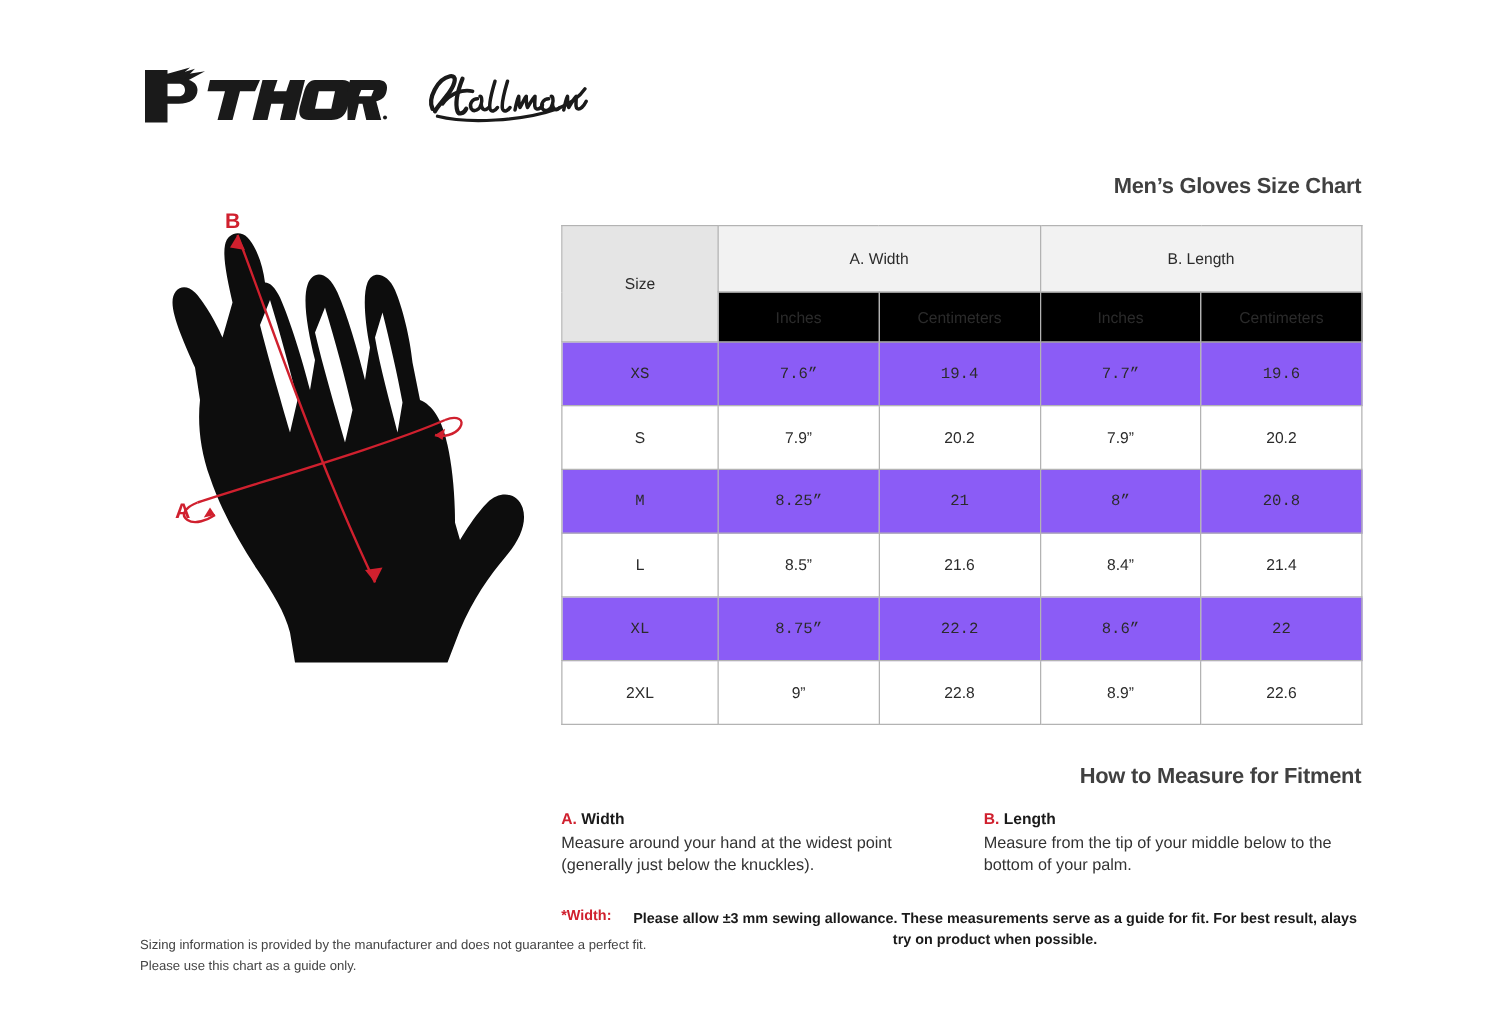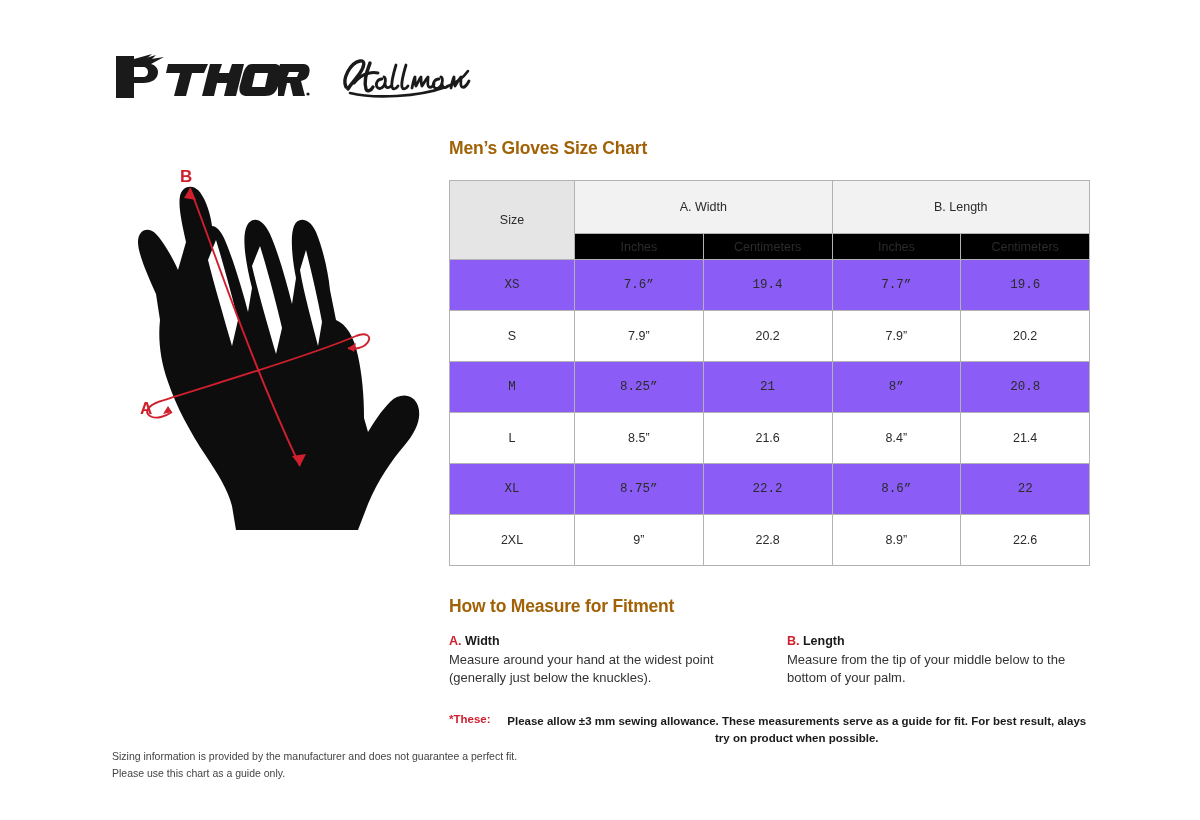--- a/index.html
+++ b/index.html
@@ -18,21 +18,21 @@
   #hallman-logo { display: flex; align-items: center; }
 
   
   #hand-figure { position: absolute; left: 120px; top: 160px; width: 320px; height: 390px; }
 
   
   #content { position: absolute; left: 449px; top: 138px; width: 640px; }
 
   .section-title {
     font-size: 17.5px; font-weight: bold; letter-spacing: -0.2px;
-    color: #a16207; line-height: 1.2;
+    color: #404040; line-height: 1.2; text-align: right;
   }
 
   
   #size-table {
     margin-top: 21px;
     width: 640px;
     border-collapse: collapse;
     table-layout: fixed;
   }
   #size-table td, #size-table th {
@@ -58,21 +58,21 @@
     font-weight: bold;
     font-size: 13.5px;
     color: #1a1a1a;
     height: 53px;
   }
   th.unit-head {
     background: #000000;
     color: #ffffff;
     font-weight: bold;
     font-size: 11.5px;
-    height: 26px;
+    height: 40px;
     border-color: #000000;
     border-left: 1px solid #ffffff;
     border-right: 1px solid #ffffff;
   }
   tbody tr { height: 51px; }
   tbody tr.shade td { background: #8b5cf6; font-family: Liberation Mono, monospace; }
   tbody tr.plain td { background: #ffffff; }
   td.size-cell { font-weight: bold; font-size: 13px; color: #1a1a1a; }
 
   
@@ -291,21 +291,21 @@
           <div class="measure-head">
             <span class="mk">B.</span>
             <span>Length</span>
           </div>
           <div class="measure-body">Measure from the tip of your middle below to the bottom of your palm.</div>
         </div>
       </div>
     </div>
 
     <div id="note-row">
-      <div id="note-label">*These:</div>
+      <div id="note-label">*Width:</div>
       <div id="note-text">Please allow ±3 mm sewing allowance. These measurements serve as a guide for fit. For best result, alays try on product when possible.</div>
     </div>
   </div>
 
   <div id="footer">
     <div>Sizing information is provided by the manufacturer and does not guarantee a perfect fit.</div>
     <div>Please use this chart as a guide only.</div>
   </div>
 
 </div>

